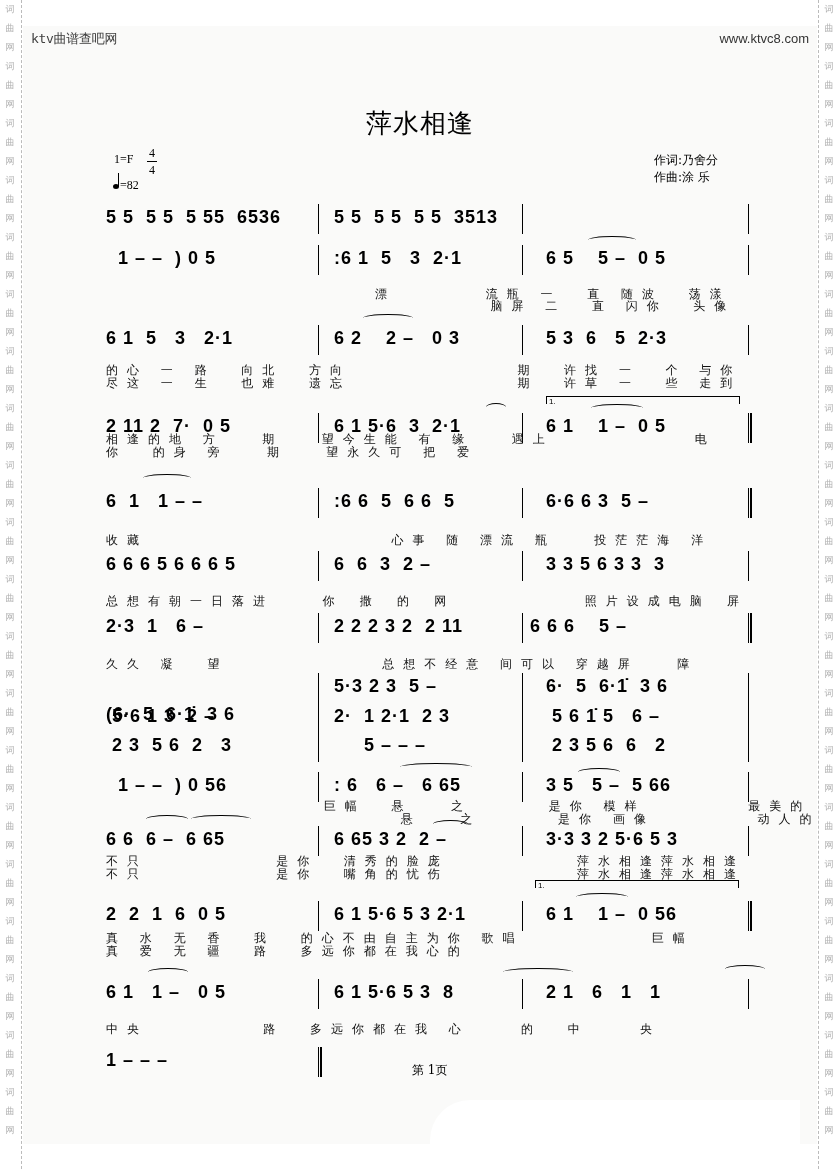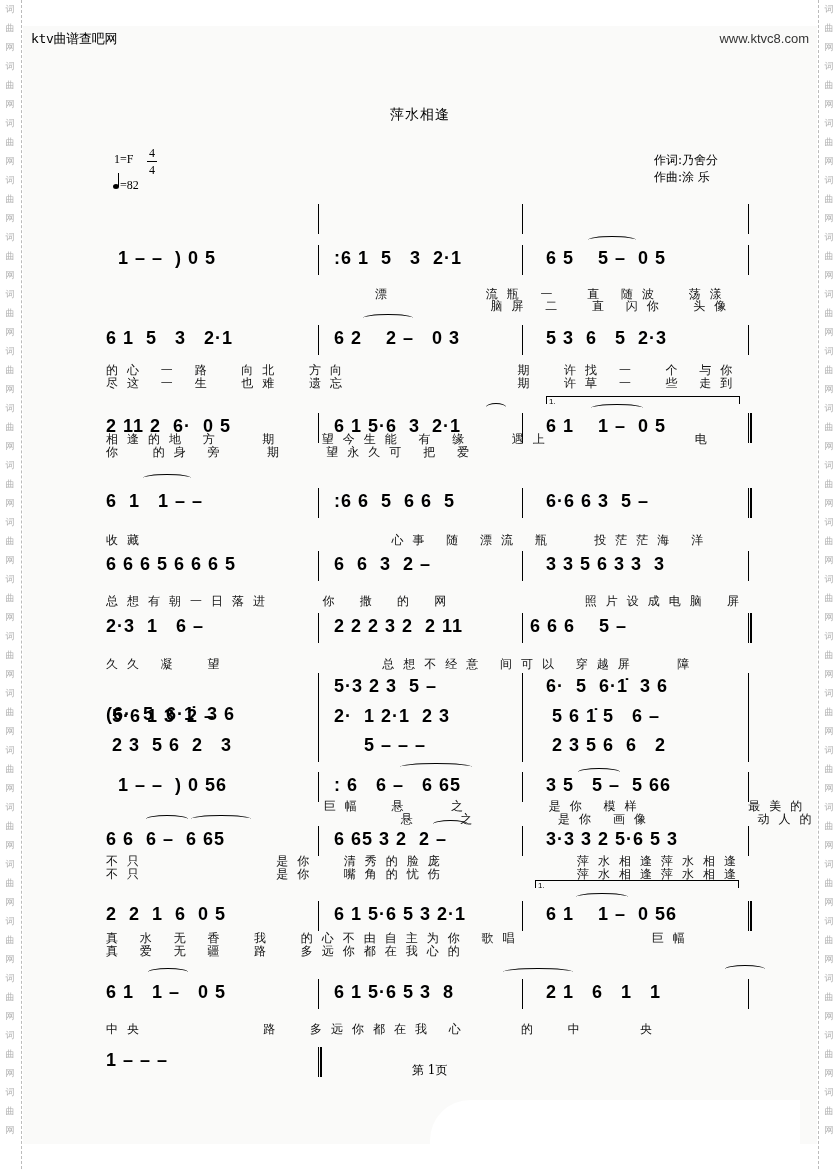--- a/index.html
+++ b/index.html
@@ -8,27 +8,27 @@
 
   .margin-strip { position: absolute; top: 0; bottom: 0; width: 22px; }
   .margin-strip.left { left: 0; border-right: 1px dashed #bbbbbb; }
   .margin-strip.right { right: 0; border-left: 1px dashed #bbbbbb; }
   .margin-strip .wm { position: absolute; left: 0; width: 20px; text-align: center;
     font-size: 9px; line-height: 19px; color: #b0b0b0; font-family: "DejaVu Serif", serif; }
 
   .sheet { position: absolute; left: 23px; right: 23px; top: 26px; height: 1118px;
     background: #fafaf9; }
 
-  .brand { position: absolute; left: 31px; top: 30px; font-size: 13px; color: #000000;
+  .brand { position: absolute; left: 31px; top: 30px; font-size: 13px; color: #404040;
     font-family: "DejaVu Sans Mono", monospace; letter-spacing: -0.3px; }
   .site-url { position: absolute; right: 31px; top: 31px; font-size: 13px; color: #333;
     font-family: "Liberation Sans", sans-serif; }
 
   .title { position: absolute; left: 0; right: 0; top: 106px; text-align: center;
-    font-size: 14px; font-family: "DejaVu Serif", serif; letter-spacing: 1px; }
+    font-size: 26px; font-family: "DejaVu Serif", serif; letter-spacing: 1px; }
 
   .key { position: absolute; left: 114px; top: 152px; font-size: 12px; font-family: "Liberation Serif", serif; }
   .timesig { position: absolute; left: 146px; top: 146px; width: 12px; text-align: center;
     font-size: 12px; font-family: "Liberation Serif", serif; line-height: 14px; }
   .timesig .line { border-top: 1px solid #000; width: 10px; margin: 1px auto; }
   .tempo { position: absolute; left: 113px; top: 178px; font-size: 12px; font-family: "Liberation Serif", serif; }
   .tempo .note-head { display: inline-block; width: 6px; height: 5px; background: #000;
     border-radius: 50%; margin-right: 1px; position: relative; }
   .tempo .note-head::after { content: ""; position: absolute; right: 0; bottom: 2px;
     width: 1px; height: 14px; background: #000; }
@@ -197,20 +197,22 @@
   <span class="note-head"></span><span>=82</span>
 </div>
 
 <div class="credits">
   <div>作词:乃舍分</div>
   <div>作曲:涂  乐</div>
 </div>
 
 <div id="score">
     <div class="row" style="top: 207px;">
+      <div class="cell ul" style="left: 0px; border-bottom: none;">5 5  5 5  5 55  6536</div>
+      <div class="cell ul" style="left: 228px; border-bottom: none;">5 5  5 5  5 5  3513</div>
       <div class="bar" style="left: 212px;"></div>
       <div class="bar" style="left: 416px;"></div>
       <div class="bar" style="left: 642px;"></div>
     </div>
     <div class="row" style="top: 248px;">
       <div class="cell ul" style="left: 0px; border-bottom: none;">  1 – –  ) 0 5</div>
       <div class="cell ul" style="left: 228px; border-bottom: none;">:6 1  5   3  2·1</div>
       <div class="cell ul" style="left: 440px; border-bottom: none;">6 5    5 –  0 5</div>
       <div class="bar" style="left: 212px;"></div>
       <div class="bar" style="left: 416px;"></div>
@@ -218,21 +220,21 @@
     </div>
     <div class="row" style="top: 328px;">
       <div class="cell ul" style="left: 0px; border-bottom: none;">6 1  5   3   2·1</div>
       <div class="cell ul" style="left: 228px; border-bottom: none;">6 2    2 –   0 3</div>
       <div class="cell ul" style="left: 440px; border-bottom: none;">5 3  6   5  2·3</div>
       <div class="bar" style="left: 212px;"></div>
       <div class="bar" style="left: 416px;"></div>
       <div class="bar" style="left: 642px;"></div>
     </div>
     <div class="row" style="top: 416px;">
-      <div class="cell ul" style="left: 0px; border-bottom: none;">2 11 2  6·  0 5</div>
+      <div class="cell ul" style="left: 0px; border-bottom: none;">2 11 2  7·  0 5</div>
       <div class="cell ul" style="left: 228px; border-bottom: none;">6 1 5·6  3  2·1</div>
       <div class="cell ul" style="left: 440px; border-bottom: none;">6 1    1 –  0 5</div>
       <div class="bar" style="left: 212px;"></div>
       <div class="bar" style="left: 416px;"></div>
       <div class="bar double" style="left: 642px;"></div>
     </div>
     <div class="row" style="top: 491px;">
       <div class="cell ul" style="left: 0px; border-bottom: none;">6  1   1 – –</div>
       <div class="cell ul" style="left: 228px; border-bottom: none;">:6 6  5  6 6  5</div>
       <div class="cell ul" style="left: 440px; border-bottom: none;">6·6 6 3  5 –</div>

